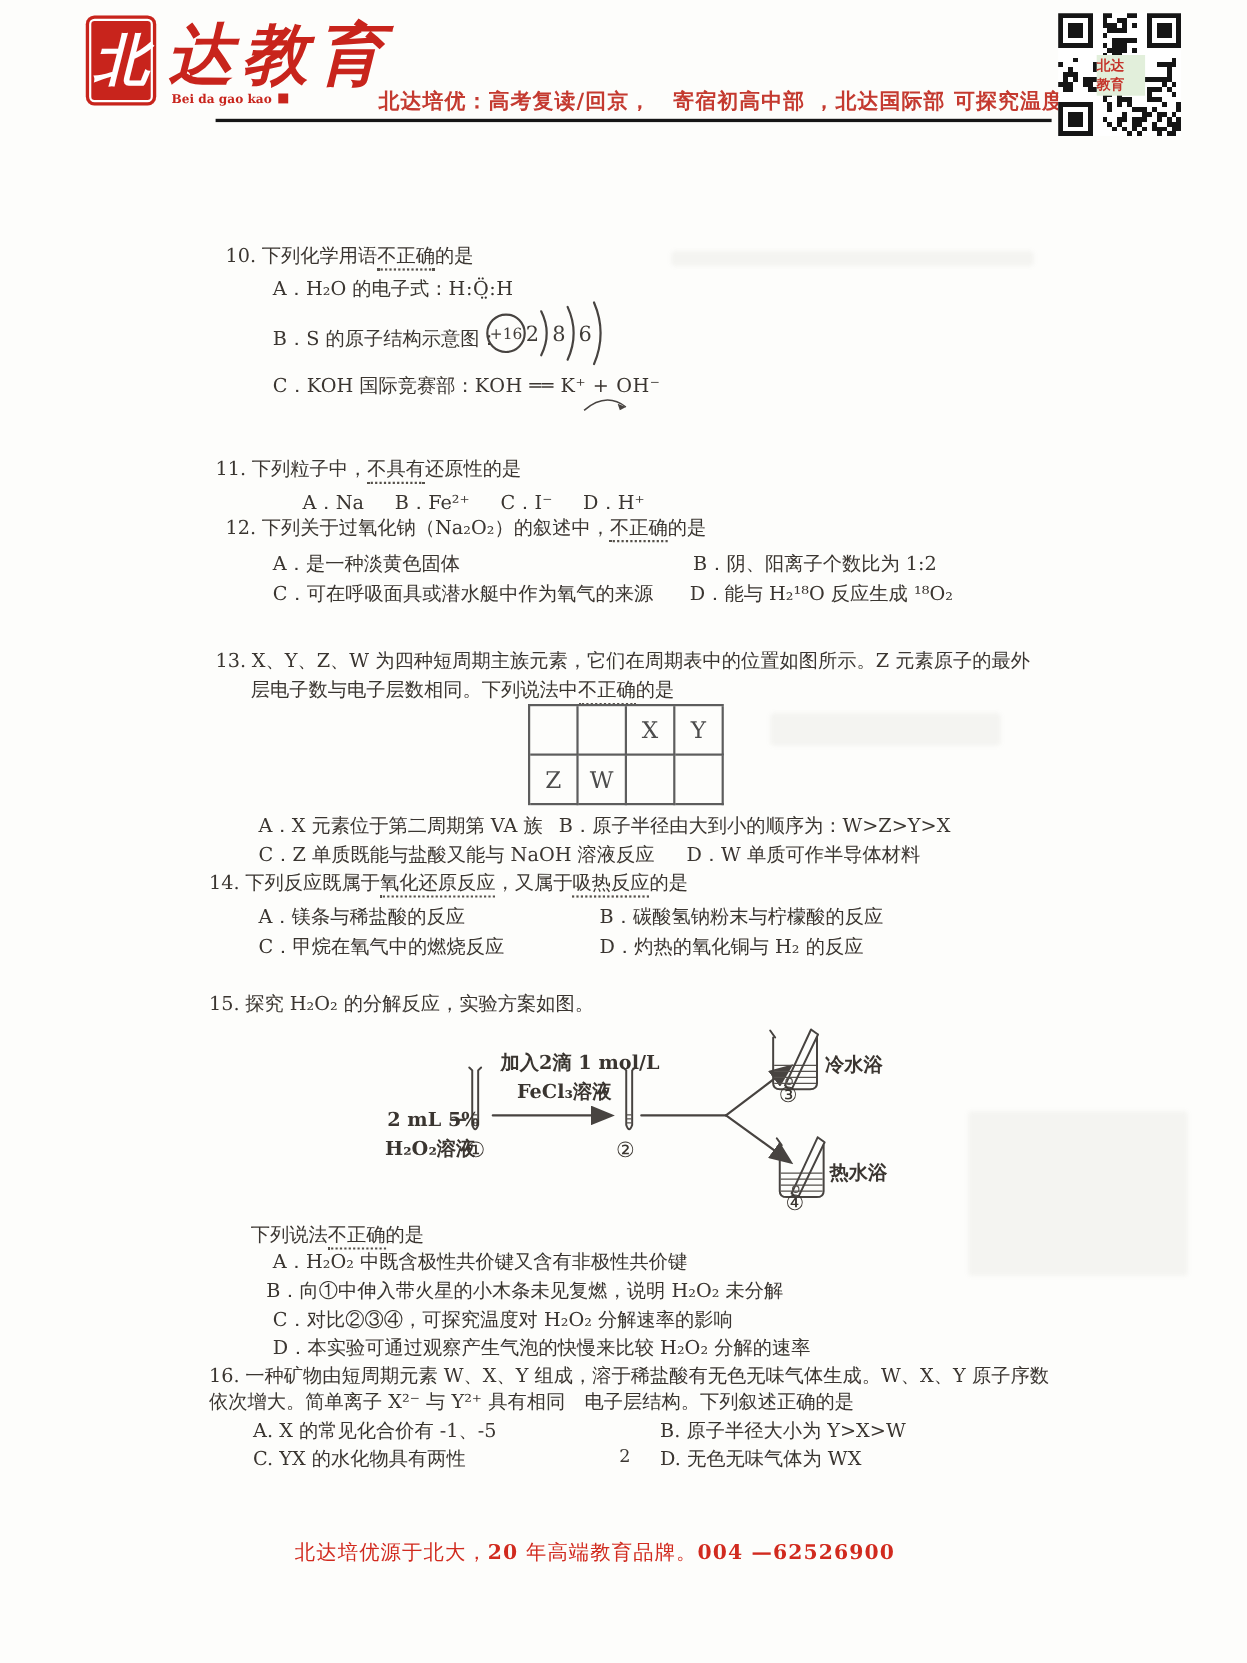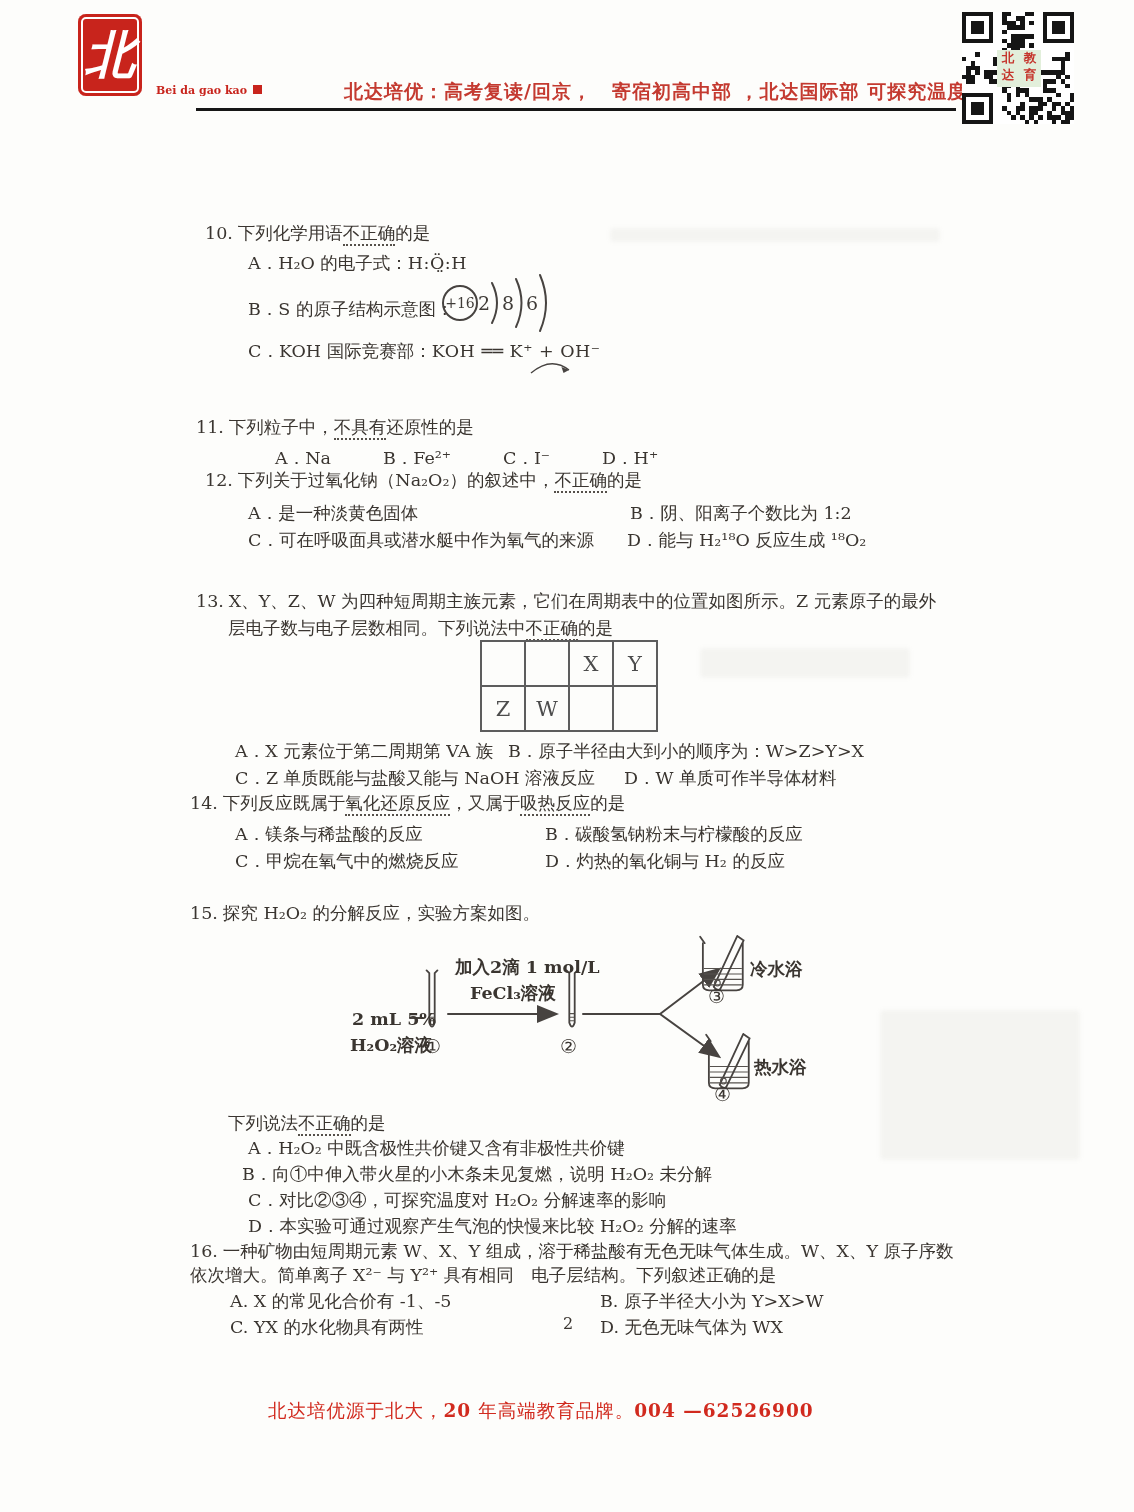--- a/index.html
+++ b/index.html
@@ -5,36 +5,36 @@
   *{box-sizing:border-box}
   html,body{margin:0;padding:0}
   .page{position:relative;width:1134px;height:1512px;background:#fdfdfb;overflow:hidden;
         font-family:"DejaVu Serif","Liberation Serif",serif;color:#3a3530}
   .t{position:absolute;font-size:17.5px;line-height:1.35;white-space:nowrap}
   .emph span, .emph{ }
   span.emph{border-bottom:2.5px dotted #55504a;padding-bottom:1px}
   .b{font-weight:bold}
   .num{margin-right:5px}
   .formula{letter-spacing:.5px}
-  .opts-row{display:flex;gap:52px}
+  .opts-row{display:flex;gap:28px}
   
   .seal{position:absolute;left:78px;top:14px;width:64px;height:82px;background:#c8241c;border-radius:8px;
         display:flex;align-items:center;justify-content:center;box-shadow:inset 0 0 0 3px #c8241c, inset 0 0 0 5px #fff}
   .seal span{color:#fff;font-size:50px;font-weight:bold;font-style:italic}
   .brand{position:absolute;left:152px;top:10px;font-size:60px;font-weight:bold;font-style:italic;
          color:#c8241c;letter-spacing:8px}
   .subtitle{position:absolute;left:156px;top:84px;font-size:11px;font-weight:bold;color:#c8241c}
   .sq{display:inline-block;width:9px;height:9px;background:#c8241c;margin-left:6px}
   .tagline{position:absolute;left:344px;top:79px;font-size:19px;color:#c43a30;font-weight:600;letter-spacing:1px}
   .rule{position:absolute;left:196px;top:108px;width:760px;height:3px;background:#161616}
   
   .qr{position:absolute;left:962px;top:12px}
   .qrlabel{position:absolute;left:997px;top:50px;width:44px;height:37px;background:#e2efdb;color:#c5352c;
-           font-size:12.5px;font-weight:bold;text-align:center;line-height:1.35;
-           display:flex;flex-direction:row;justify-content:center}
+           font-size:12.5px;font-weight:bold;text-align:left;line-height:1.35;
+           display:flex;flex-direction:column;justify-content:center}
   
   .ptable{position:absolute;left:480px;top:640px;display:grid;grid-template-columns:repeat(4,44px);
           grid-auto-rows:45px;border-left:2px solid #5d5d5d;border-top:2px solid #5d5d5d}
   .ptable div{border-right:2px solid #5d5d5d;border-bottom:2px solid #5d5d5d;display:flex;
               align-items:center;justify-content:center;font-size:21px;color:#4c4c4c}
   
   .lineart{stroke:#474340;stroke-width:2;fill:none;stroke-linecap:round}
   .thin{stroke:#56524e;stroke-width:1.2}
   .smudge{position:absolute;background:rgba(125,122,118,.07);filter:blur(2px);border-radius:4px}
   .footer-red{position:absolute;left:268px;top:1398px;font-size:18.5px;color:#d12a1e;letter-spacing:1px}
@@ -45,20 +45,21 @@
 
 <div class="page">
 
   <div class="smudge" style="left:610px;top:228px;width:330px;height:14px"></div>
   <div class="smudge" style="left:700px;top:648px;width:210px;height:30px"></div>
   <div class="smudge" style="left:880px;top:1010px;width:200px;height:150px"></div>
 
   <div class="seal">
       <span>北</span>
     </div>
+  <div class="brand">达教育</div>
   <div class="subtitle"><span>Bei da gao kao</span><span class="sq"></span></div>
   <div class="tagline">北达培优：高考复读/回京，　寄宿初高中部 ，北达国际部 可探究温度对</div>
   <div class="rule"></div>
 
   <svg id="qr" class="qr" width="112" height="112" viewBox="0 0 25 25" shape-rendering="crispEdges">
       <rect x="0" y="0" width="25" height="25" fill="#ffffff"></rect>
       <rect x="0" y="0" width="7" height="7" fill="#151515"></rect>
       <rect x="1" y="1" width="5" height="5" fill="#ffffff"></rect>
       <rect x="2" y="2" width="3" height="3" fill="#151515"></rect>
       <rect x="18" y="0" width="7" height="7" fill="#151515"></rect>

